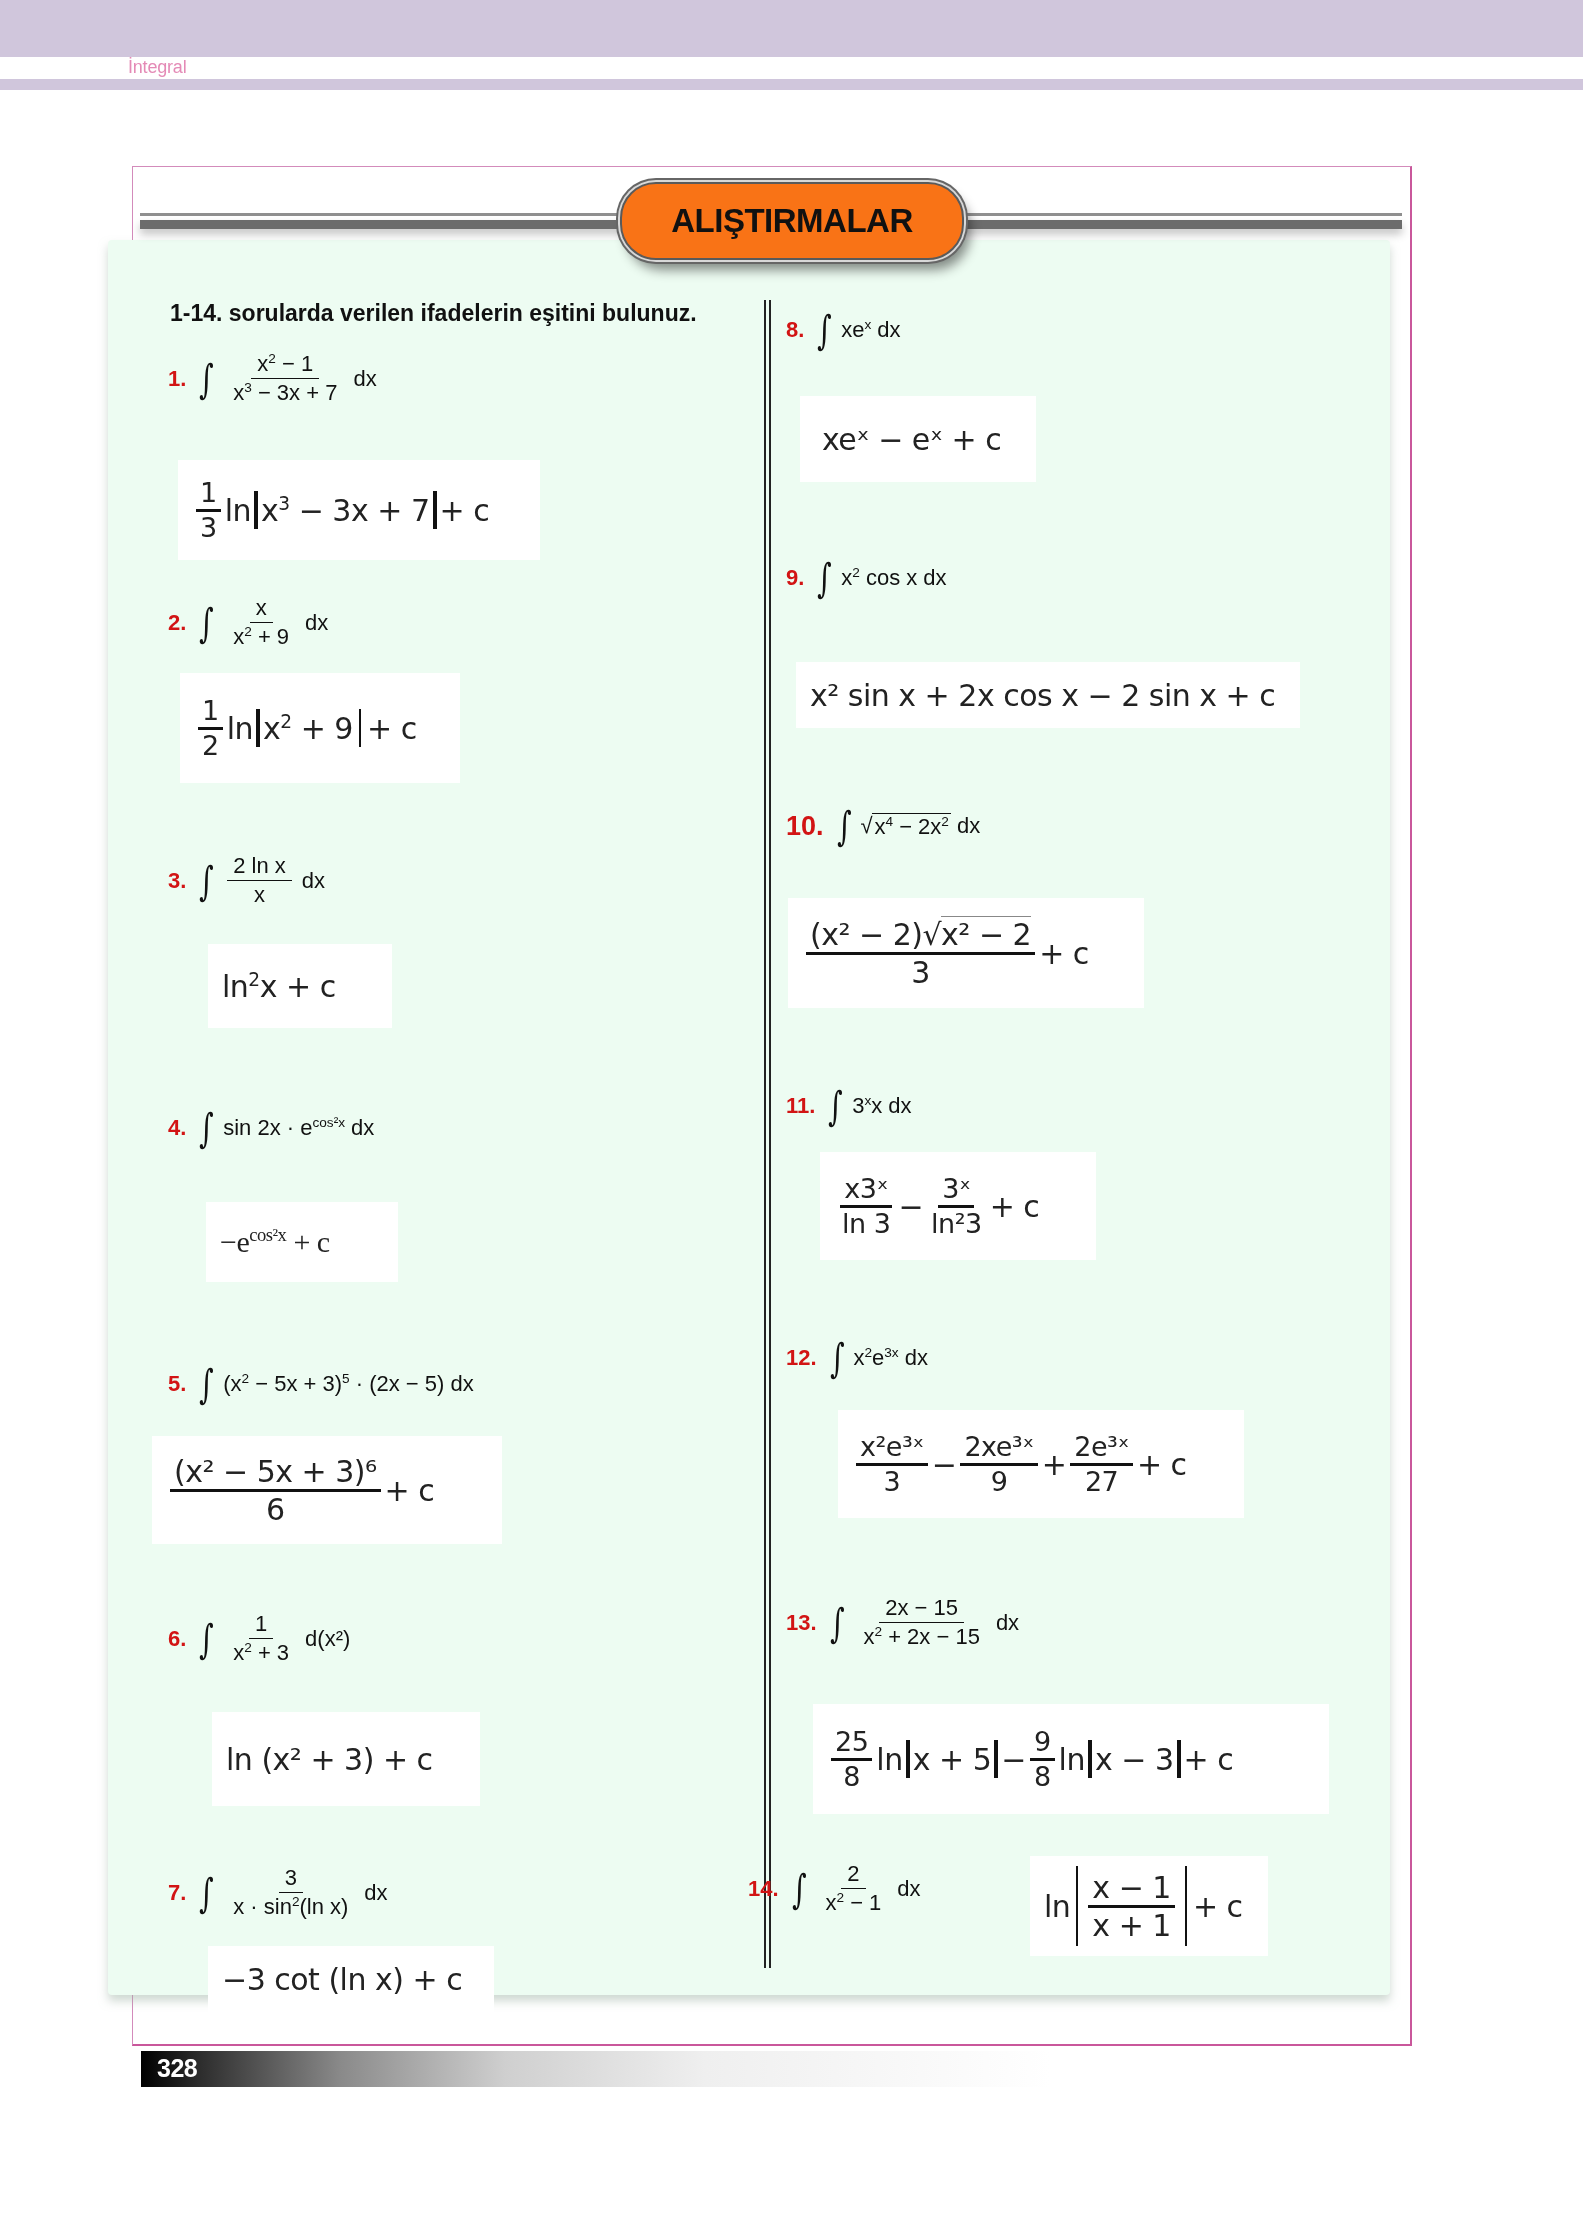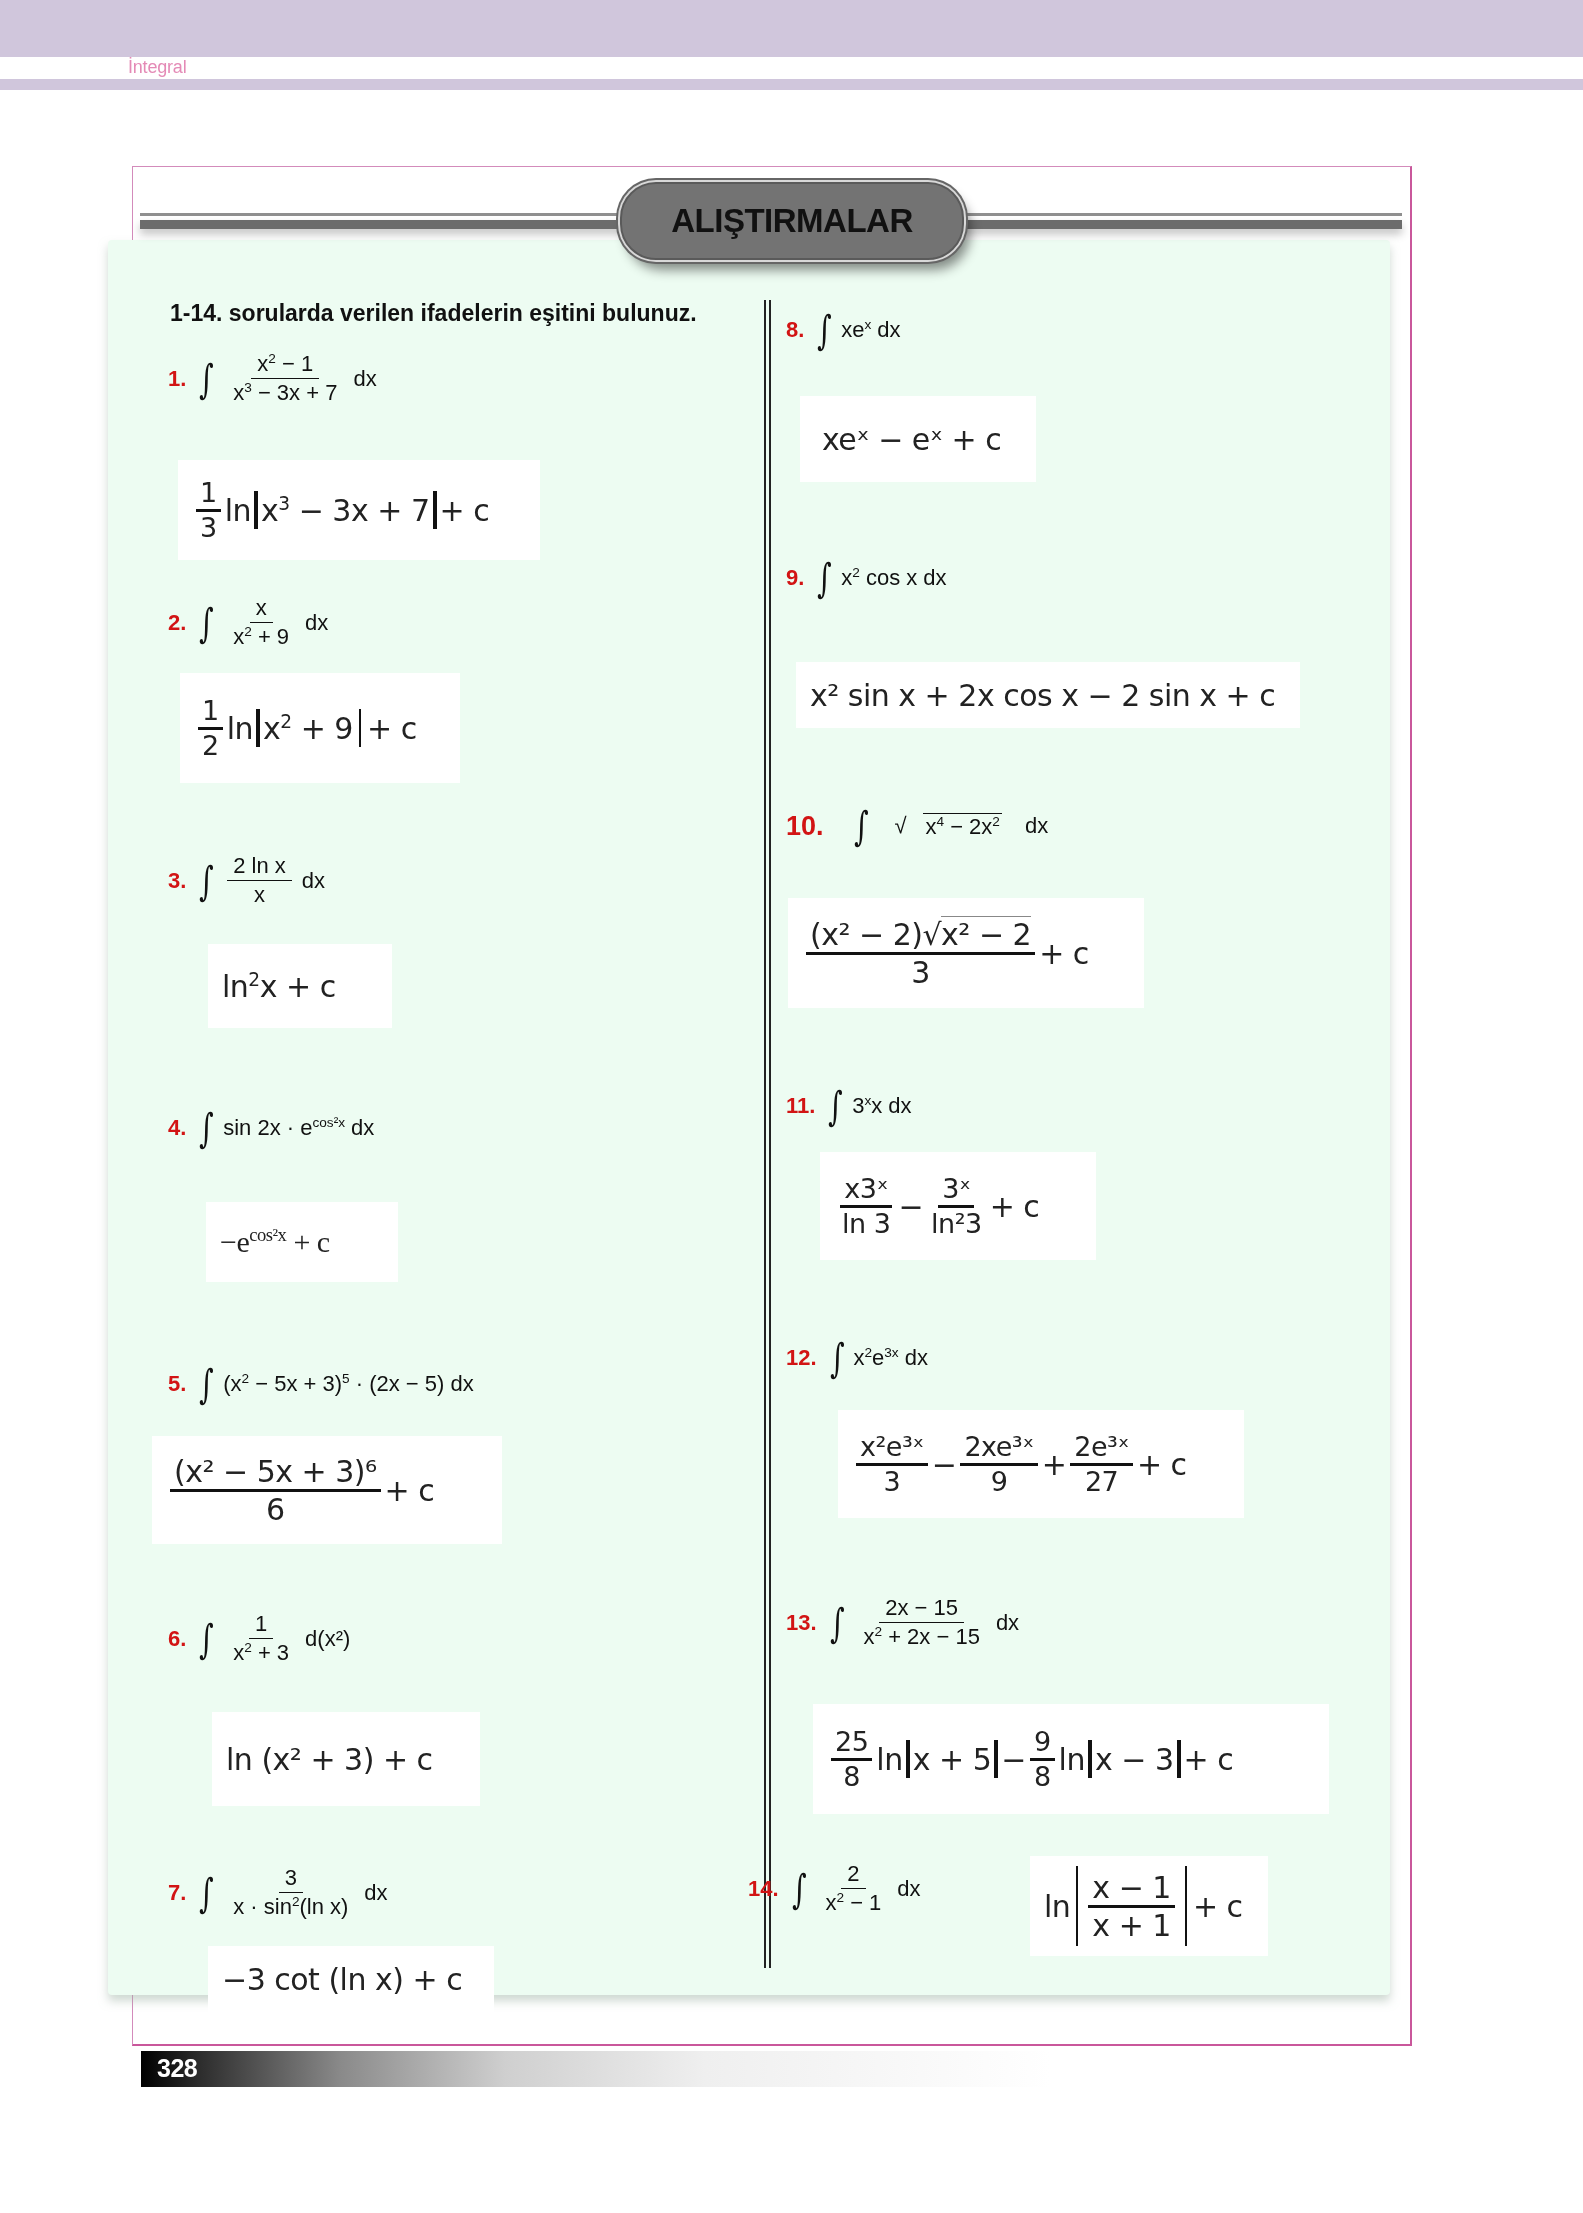--- a/index.html
+++ b/index.html
@@ -12,21 +12,21 @@
   .chapter { position:absolute; left:128px; top:57px; font-size:18px; color:#e48ab6; font-family:"Liberation Sans", sans-serif; letter-spacing:-0.2px; }
 
   .frame { position:absolute; left:132px; top:166px; width:1280px; height:1880px;
            border:1.5px solid #d38bbb; border-right-width:2px; border-bottom-width:2.5px; border-right-color:#c9579b; border-bottom-color:#c9579b; box-sizing:border-box; }
 
   .rule { position:absolute; left:140px; top:213px; width:1262px; height:16px; }
   .rule .l1 { position:absolute; left:0; top:0; width:100%; height:3px; background:#8f8f8f; }
   .rule .l2 { position:absolute; left:0; top:7px; width:100%; height:9px; background:#6c6c6c; box-shadow:0 5px 8px rgba(0,0,0,0.25); }
 
   .pill { position:absolute; left:620px; top:182px; width:340px; height:74px; border-radius:36px;
-          background:#737373; border:2px solid #5a5a5a; box-shadow: 0 0 0 2px #d8d8d8, 0 0 0 4px #666, 6px 10px 12px rgba(0,0,0,0.45);
+          background:#f97316; border:2px solid #5a5a5a; box-shadow: 0 0 0 2px #d8d8d8, 0 0 0 4px #666, 6px 10px 12px rgba(0,0,0,0.45);
           display:flex; align-items:center; justify-content:center; z-index:2; }
   .pill span { font-size:33px; font-weight:bold; color:#111; font-family:"Liberation Sans", sans-serif; letter-spacing:-0.5px; }
 
   .panel { position:absolute; left:108px; top:240px; width:1282px; height:1755px; background:#edfcf2;
            box-shadow: 0 6px 10px rgba(160,180,165,0.5); border-radius:4px; }
 
   .divider { position:absolute; left:764px; top:300px; width:7px; height:1668px;
              border-left:2px solid #222; border-right:2px solid #222; box-sizing:border-box; }
 
   .instr { position:absolute; left:170px; top:300px; font-size:23px; font-weight:bold; }
@@ -193,21 +193,21 @@
 <div class="q" style="left:786px; top:558px;">
   <span class="qnum">9.</span>
   <span class="integral">∫</span>
   <span><span>x</span><sup>2</sup><span> cos x</span></span>
   <span class="dx">dx</span>
 </div>
 <div class="ans" style="left:796px; top:662px; width:504px; height:66px;">
   <span>x² sin x + 2x cos x − 2 sin x + c</span>
 </div>
 
-<div class="q" style="left:786px; top:806px;gap:17px;">
+<div class="q" style="left:786px; top:806px;">
   <span class="qnum big">10.</span>
   <span class="integral">∫</span>
   <span>√</span>
     <span style="border-top:1.6px solid #111; padding:0 2px;"><span>x</span><sup>4</sup><span> − 2x</span><sup>2</sup></span>
   <span class="dx">dx</span>
 </div>
 <div class="ans" style="left:788px; top:898px; width:356px; height:110px;">
   <span class="frac">
       <span class="num"><span>(x² − 2)</span><span>√</span><span style="border-top:1.5px solid #888;">x² − 2</span></span>
       <span class="den">3</span>

